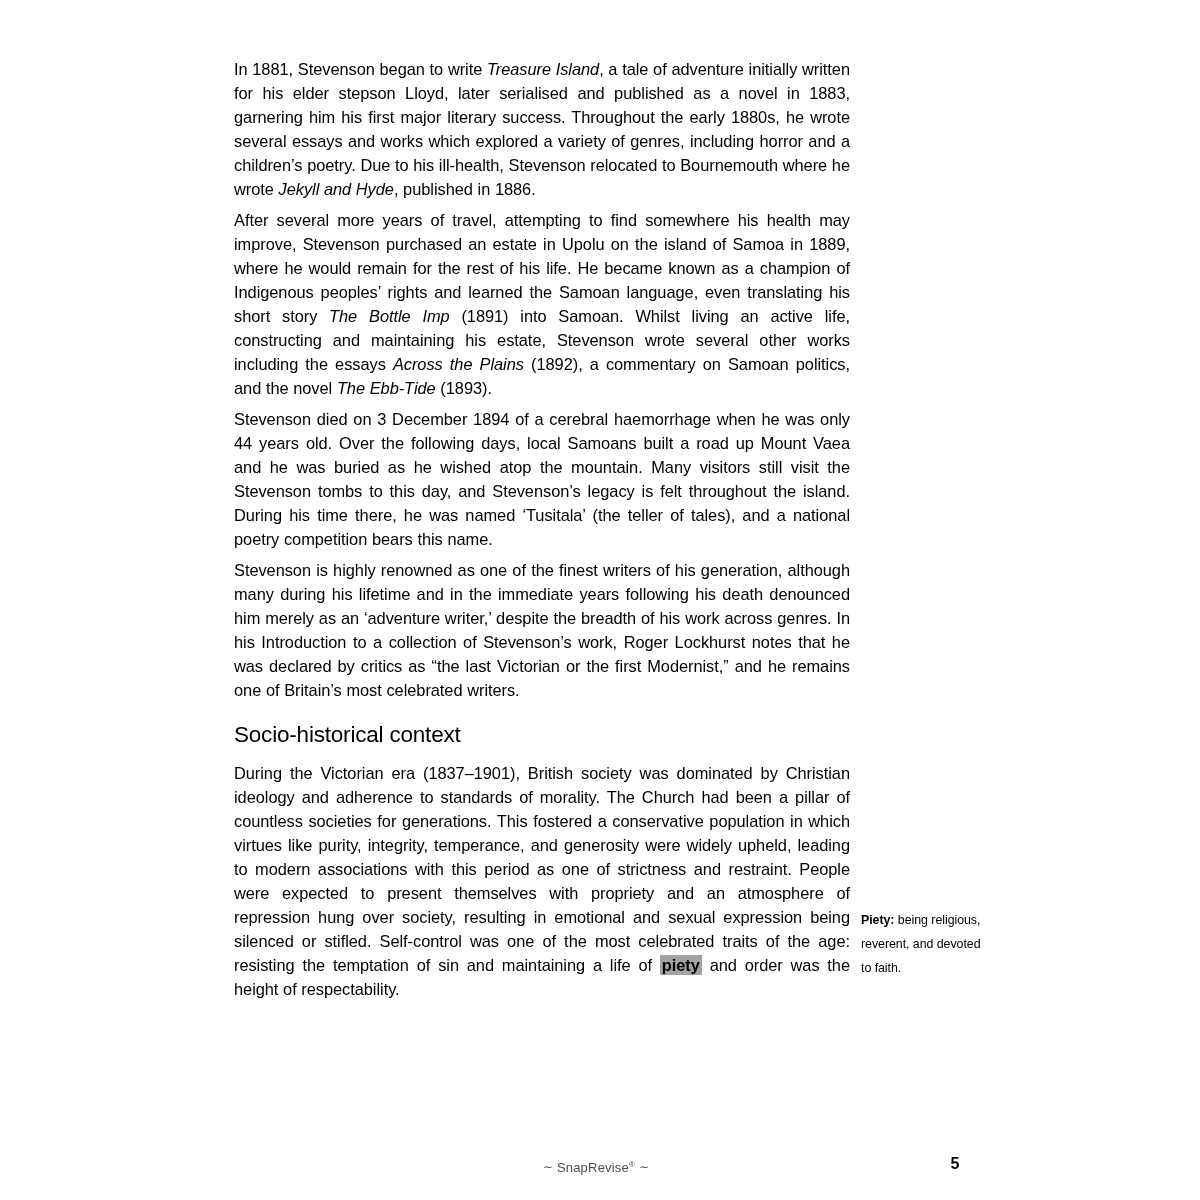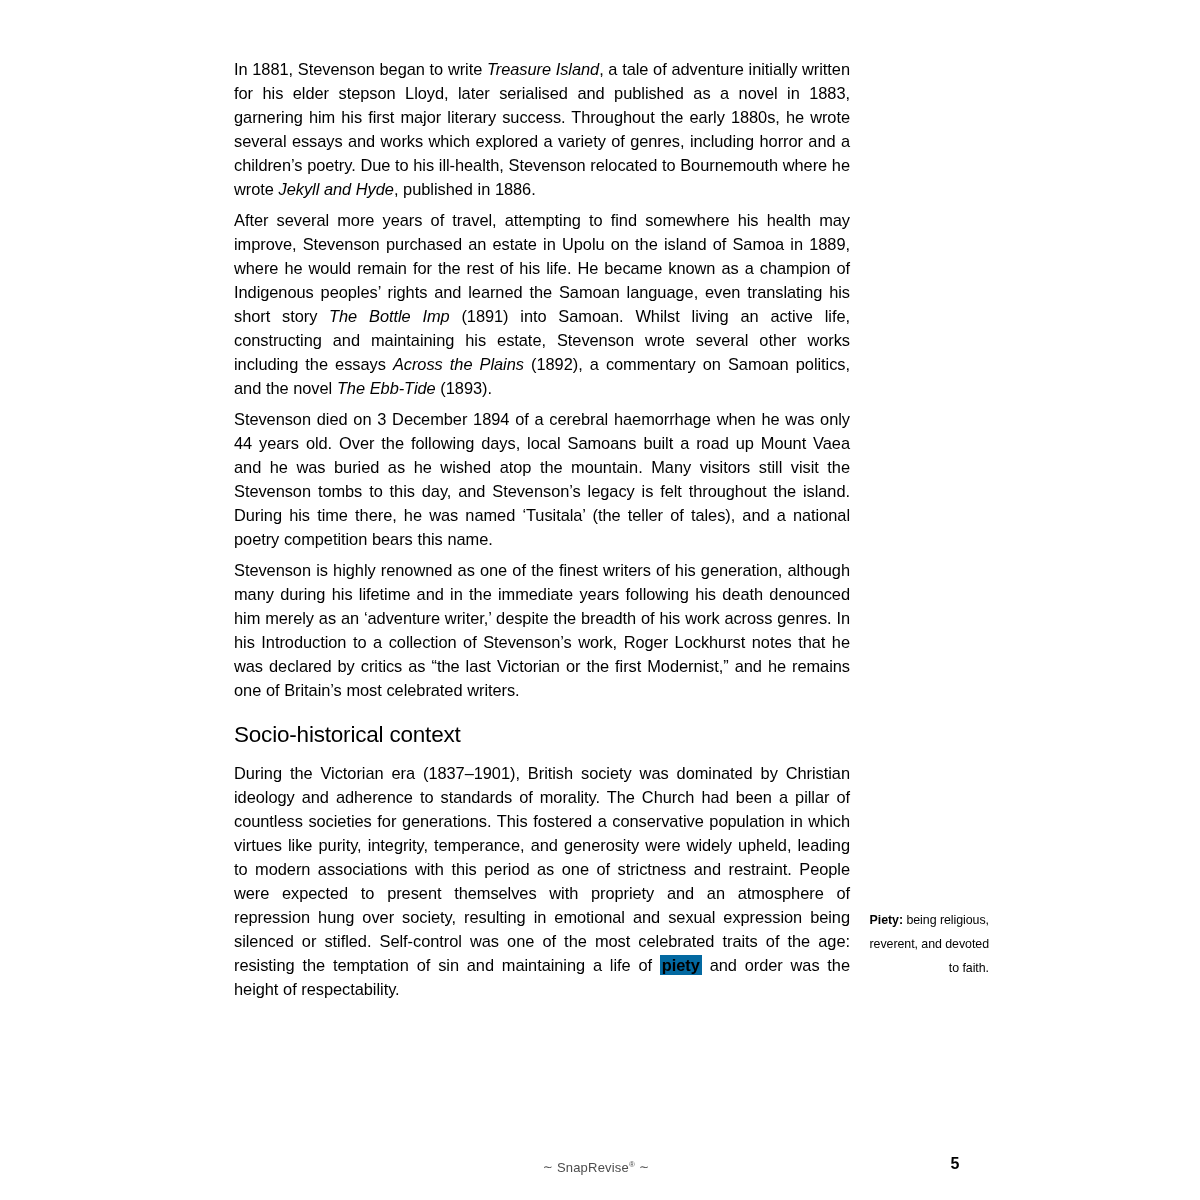--- a/index.html
+++ b/index.html
@@ -47,34 +47,34 @@
   .heading {
     font-size: 22.5px;
     font-weight: normal;
     line-height: 28px;
     margin: 19px 0 12px 0;
     text-align: left;
     letter-spacing: -0.2px;
   }
 
   .hl {
-    background: #0369a1;
+    background: #a3a3a3;
     font-weight: bold;
     padding: 1px 2px 1px 2px;
   }
 
   
   .margin-note {
     position: absolute;
     left: 861px;
     top: 908px;
     width: 128px;
     font-size: 12.4px;
     line-height: 24px;
-    text-align: right;
+    text-align: left;
     letter-spacing: -0.05px;
   }
   .margin-note .term { font-weight: bold; }
 
   
   .footer-brand {
     position: absolute;
     left: 0;
     right: 16px;
     top: 1160px;

